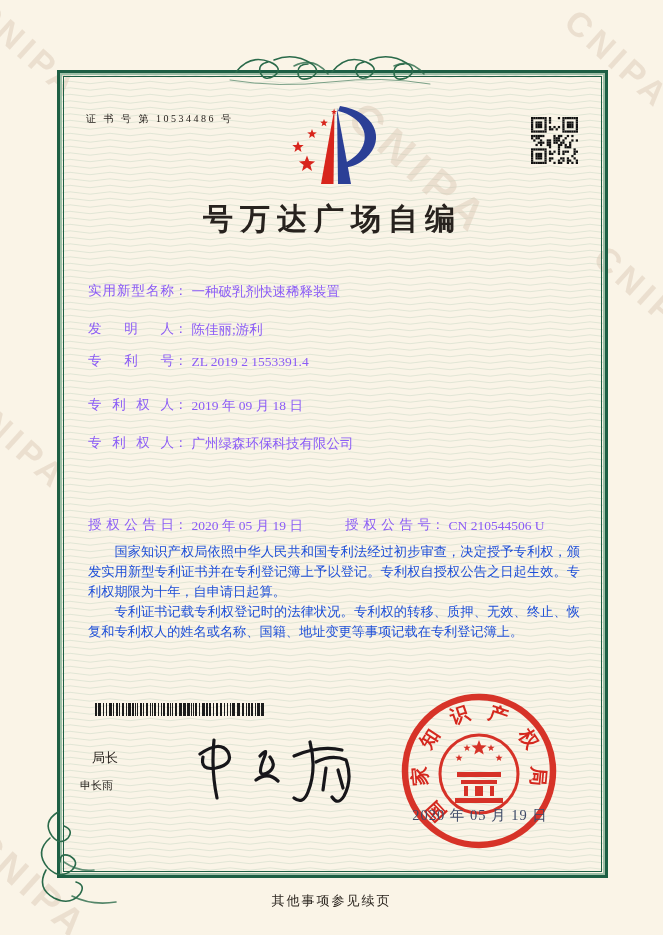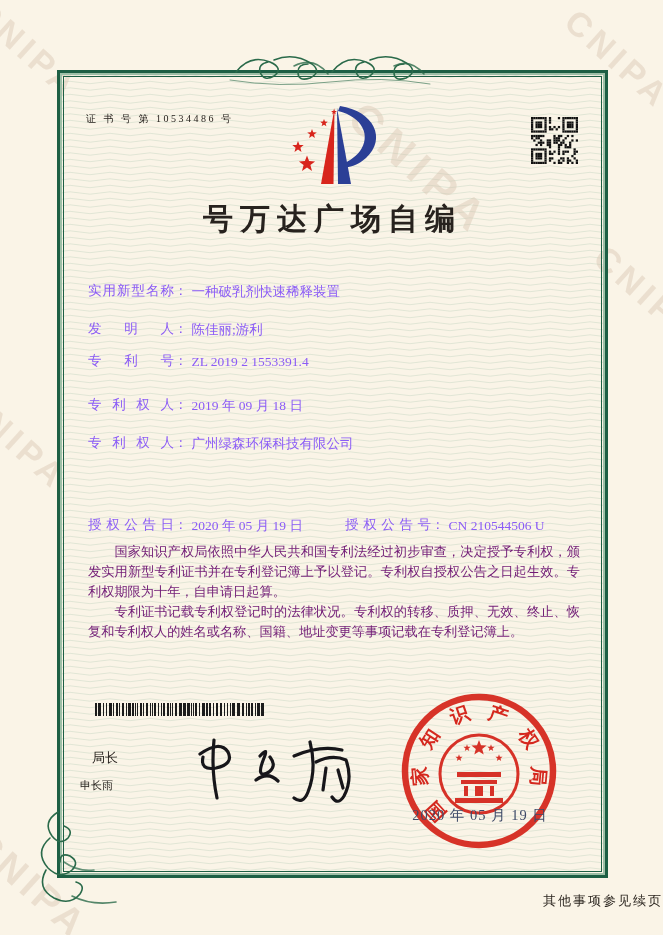--- a/index.html
+++ b/index.html
@@ -16,30 +16,30 @@
   .orn{position:absolute;z-index:3;}
   .content{position:absolute;z-index:4;color:#27221e;}
   .certno{left:86px;top:112px;font-size:10px;letter-spacing:2.5px;}
   .title{left:57px;top:199px;width:551px;text-align:center;font-size:30px;
       font-weight:600;letter-spacing:7px;}
   .fieldrow{position:absolute;z-index:4;font-size:13.5px;color:#8b5cf6;}
   .flabel{display:inline-block;width:86px;text-align:justify;text-align-last:justify;vertical-align:top;}
   .fcolon{display:inline-block;vertical-align:top;margin:0 4px 0 0;}
   .fvalue{display:inline-block;max-width:368px;vertical-align:top;line-height:19px;}
   .paras{left:88px;top:542px;width:492px;font-size:13.2px;line-height:20px;
-      text-align:justify;color:#701a75;}
+      text-align:justify;color:#1d4ed8;}
   .paras p{margin:0;text-indent:2em;}
   .sans{font-family:"Liberation Sans","DejaVu Sans",sans-serif;}
   .signer-role{left:92px;top:749px;font-size:13px;}
   .signer-name{left:80px;top:778px;font-size:11px;}
   .seal-wrap{position:absolute;left:394px;top:686px;width:170px;height:170px;z-index:5;}
   .seal-date{left:398px;top:806px;width:164px;text-align:center;font-size:14.5px;
       color:#3d4a68;letter-spacing:1px;z-index:6;}
   .pagenum{left:57px;top:853px;width:551px;text-align:center;font-size:12.5px;letter-spacing:1px;}
-  .note{left:0;top:892px;width:663px;text-align:right;font-size:13px;letter-spacing:2px;color:#2c2620;}
+  .note{left:0;top:892px;width:663px;text-align:center;font-size:13px;letter-spacing:2px;color:#2c2620;}
 </style>
 </head>
 <body>
 
 <div class="page">
 
   <svg class="guilloche" width="545" height="802" id="guilloche">
       <path d="M0,3 q10,-2.4 20,0 t20,0 q10,-2.4 20,0 t20,0 q10,-2.4 20,0 t20,0 q10,-2.4 20,0 t20,0 q10,-2.4 20,0 t20,0 q10,-2.4 20,0 t20,0 q10,-2.4 20,0 t20,0 q10,-2.4 20,0 t20,0 q10,-2.4 20,0 t20,0 q10,-2.4 20,0 t20,0 q10,-2.4 20,0 t20,0 q10,-2.4 20,0 t20,0 q10,-2.4 20,0 t20,0 q10,-2.4 20,0 t20,0" fill="none" stroke="#a3c2ac" stroke-width="0.6" opacity="0.5"></path>
       <path d="M0,9.5 q10,-2.4 20,0 t20,0 q10,-2.4 20,0 t20,0 q10,-2.4 20,0 t20,0 q10,-2.4 20,0 t20,0 q10,-2.4 20,0 t20,0 q10,-2.4 20,0 t20,0 q10,-2.4 20,0 t20,0 q10,-2.4 20,0 t20,0 q10,-2.4 20,0 t20,0 q10,-2.4 20,0 t20,0 q10,-2.4 20,0 t20,0 q10,-2.4 20,0 t20,0 q10,-2.4 20,0 t20,0 q10,-2.4 20,0 t20,0" fill="none" stroke="#a3c2ac" stroke-width="0.6" opacity="0.5"></path>
       <path d="M0,16 q10,-2.4 20,0 t20,0 q10,-2.4 20,0 t20,0 q10,-2.4 20,0 t20,0 q10,-2.4 20,0 t20,0 q10,-2.4 20,0 t20,0 q10,-2.4 20,0 t20,0 q10,-2.4 20,0 t20,0 q10,-2.4 20,0 t20,0 q10,-2.4 20,0 t20,0 q10,-2.4 20,0 t20,0 q10,-2.4 20,0 t20,0 q10,-2.4 20,0 t20,0 q10,-2.4 20,0 t20,0 q10,-2.4 20,0 t20,0" fill="none" stroke="#a3c2ac" stroke-width="0.6" opacity="0.5"></path>

